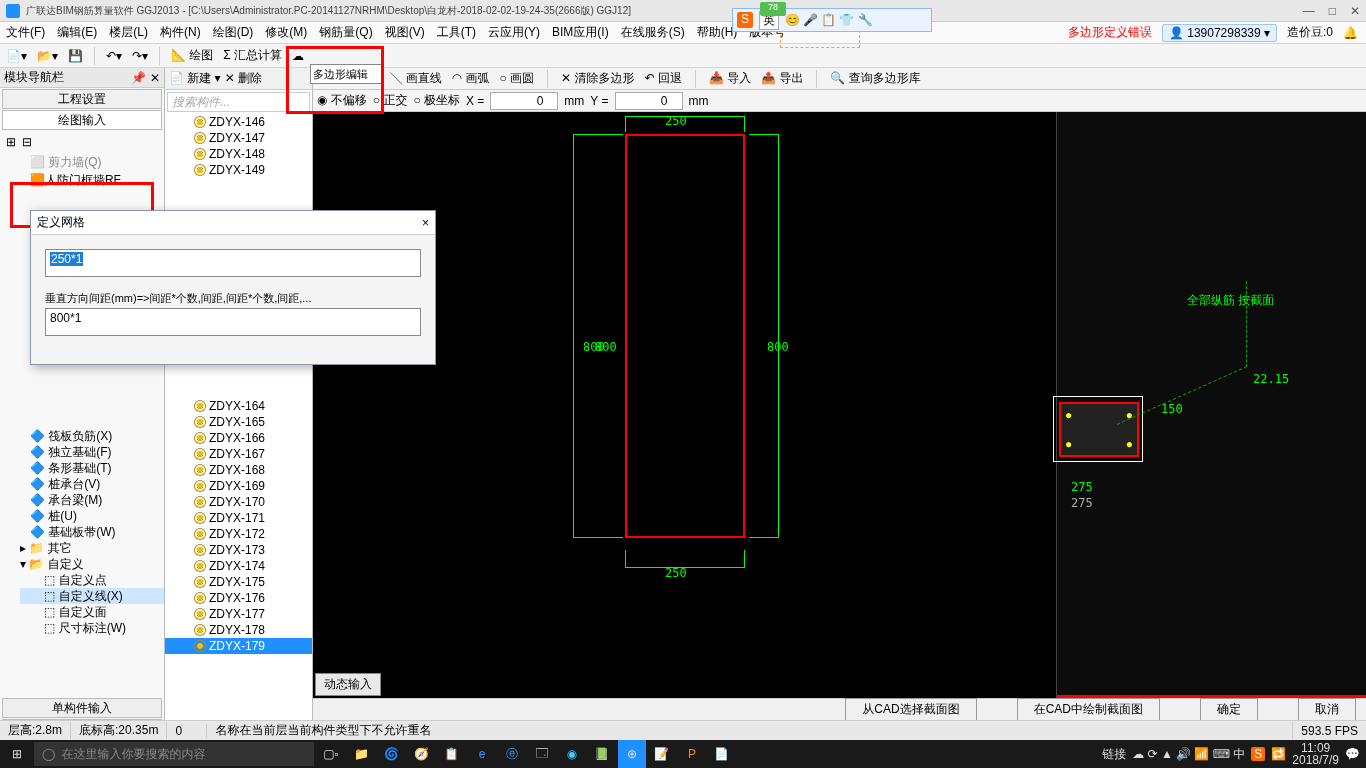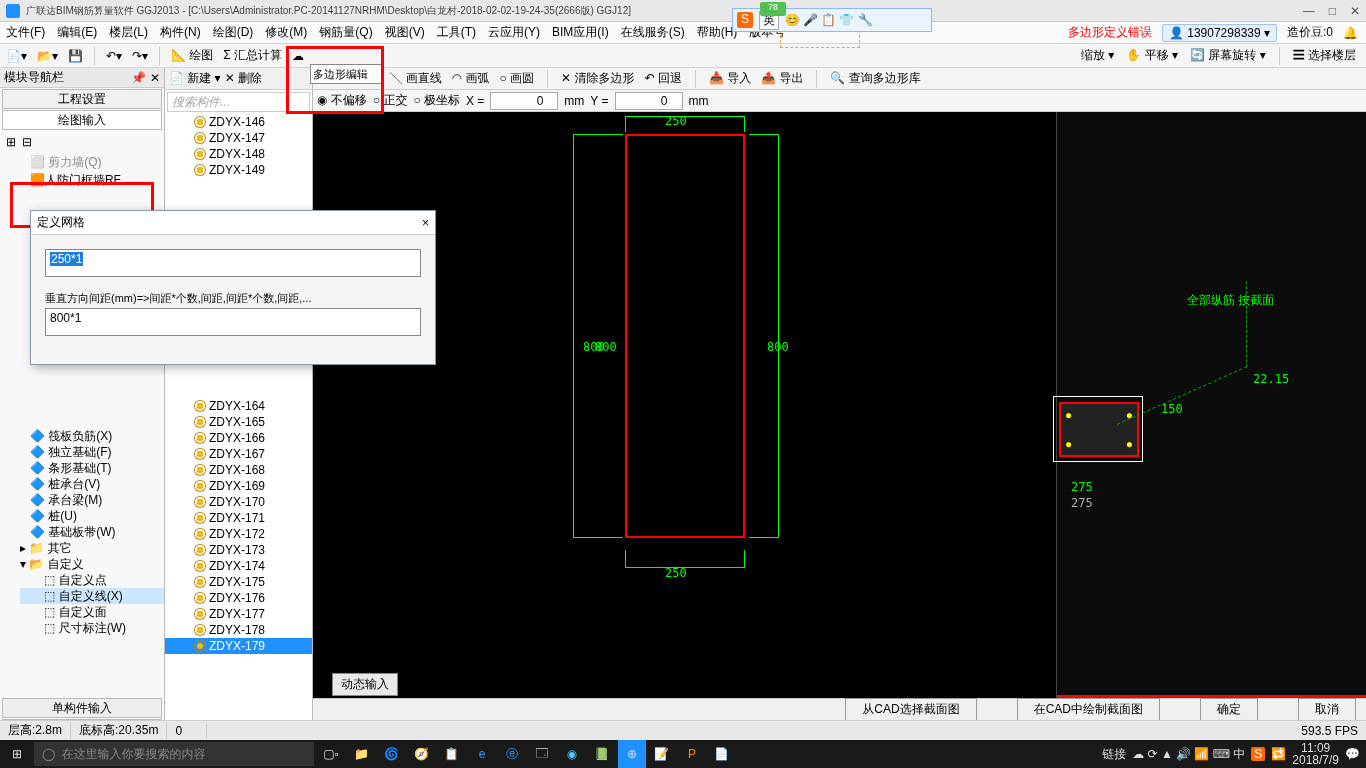--- a/index.html
+++ b/index.html
@@ -74,21 +74,21 @@
 .footer-status { position:absolute; bottom:28px; left:0; right:0; height:20px; background:#e8e8e8; border-top:1px solid #ccc; display:flex; align-items:center;}
 .footer-status span { padding:0 8px; border-right:1px solid #ccc;}
 .footer-status .r { margin-left:auto; border:none;}
 
 .taskbar { position:absolute; bottom:0; left:0; right:0; height:28px; background:#1a1a1a; display:flex; align-items:center; color:#ddd;}
 .tb-btn { width:34px; height:28px; display:flex; align-items:center; justify-content:center; cursor:pointer;}
 .search-bar { width:280px; height:24px; background:#333; display:flex; align-items:center; padding-left:8px; color:#888; border-radius:1px;}
 .taskbar-right { margin-left:auto; display:flex; align-items:center; gap:6px; padding-right:6px; font-size:11px;}
 .taskbar-icons { display:flex; gap:2px;}
 .taskbar-icons .tb-btn { width:28px; }
-.dyn-input-btn { border:1px solid #888; background:#e8e8e8; padding:2px 8px; margin-left:17px;}
+.dyn-input-btn { border:1px solid #888; background:#e8e8e8; padding:2px 8px; margin-left:0;}
 
 .float-ime { position:absolute; top:8px; left:732px; width:200px; height:24px; border:1px solid #8cb7ff; background:#eaf3ff; display:flex; align-items:center; gap:6px; padding:0 4px; z-index:60;}
 .ime-badge { position:absolute; top:2px; left:760px; width:26px; height:14px; background:#50c050; color:#fff; font-size:9px; text-align:center; border-radius:2px; z-index:61;}
 
 .poly-popup { position:absolute; left:310px; top:64px; width:74px; height:20px; background:#fff; border:1px solid #888; display:flex; align-items:center; padding-left:2px; z-index:40; font-size:11px;}
 
 .orange-box { position:absolute; left:780px; top:30px; width:80px; height:18px; border:1px dashed #f0a050; z-index:30;}
 </style>
 </head>
 <body>
@@ -137,27 +137,20 @@
   <span class="tb-label">📄▾</span>
   <span class="tb-label">📂▾</span>
   <span class="tb-label">💾</span>
   <span class="tb-sep"></span>
   <span class="tb-label">↶▾</span>
   <span class="tb-label">↷▾</span>
   <span class="tb-sep"></span>
   <span class="tb-label">📐 <span>绘图</span></span>
   <span class="tb-label">Σ <span>汇总计算</span></span>
   <span class="tb-label">☁</span>
-  <div class="toolbar-right">
-    <span class="tb-label"><span>缩放</span> ▾</span>
-    <span class="tb-label">✋ <span>平移</span> ▾</span>
-    <span class="tb-label">🔄 <span>屏幕旋转</span> ▾</span>
-    <span class="tb-sep"></span>
-    <span class="tb-label">☰ <span>选择楼层</span></span>
-  </div>
 </div>
 
 <div class="orange-box"></div>
 
 <div id="rb1" class="red-box"></div>
 <div id="rb2" class="red-box"></div>
 
 <div class="poly-popup">多边形编辑</div>
 
 <div class="main-area">
@@ -320,20 +313,21 @@
     <div class="dlg-input"><span class="sel">250*1</span></div>
     <div class="dlg-label">垂直方向间距(mm)=&gt;间距*个数,间距,间距*个数,间距,...</div>
     <div class="dlg-input">800*1</div>
   </div>
 </div>
 
 <div class="footer-status">
   <span>层高:2.8m</span>
   <span>底标高:20.35m</span>
   <span style="flex:0 0 40px;">0</span>
+  <span style="flex:6;">名称在当前层当前构件类型下不允许重名</span>
   <span class="r">593.5 FPS</span>
 </div>
 
 <div class="taskbar">
   <div class="tb-btn">⊞</div>
   <div class="search-bar">◯ <span style="margin-left:6px;">在这里输入你要搜索的内容</span></div>
   <div class="tb-btn">▢▫</div>
   <div class="taskbar-icons">
     <div class="tb-btn">📁</div>
     <div class="tb-btn">🌀</div>

